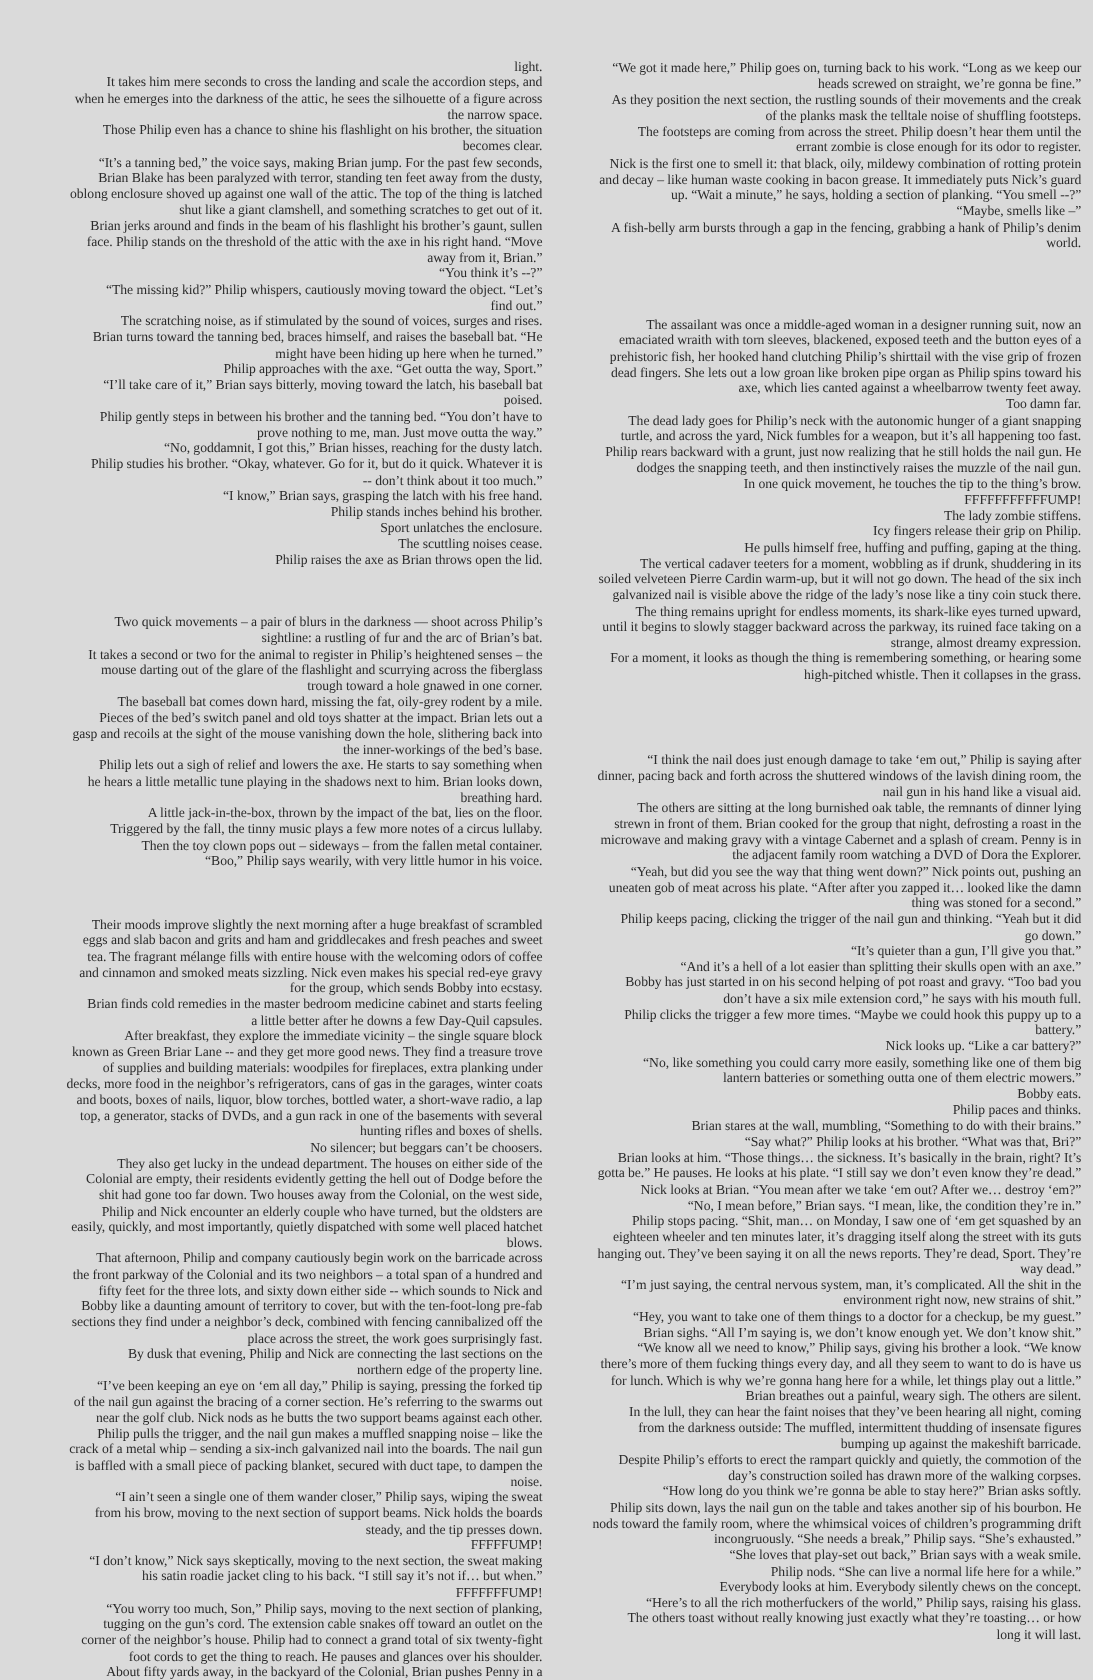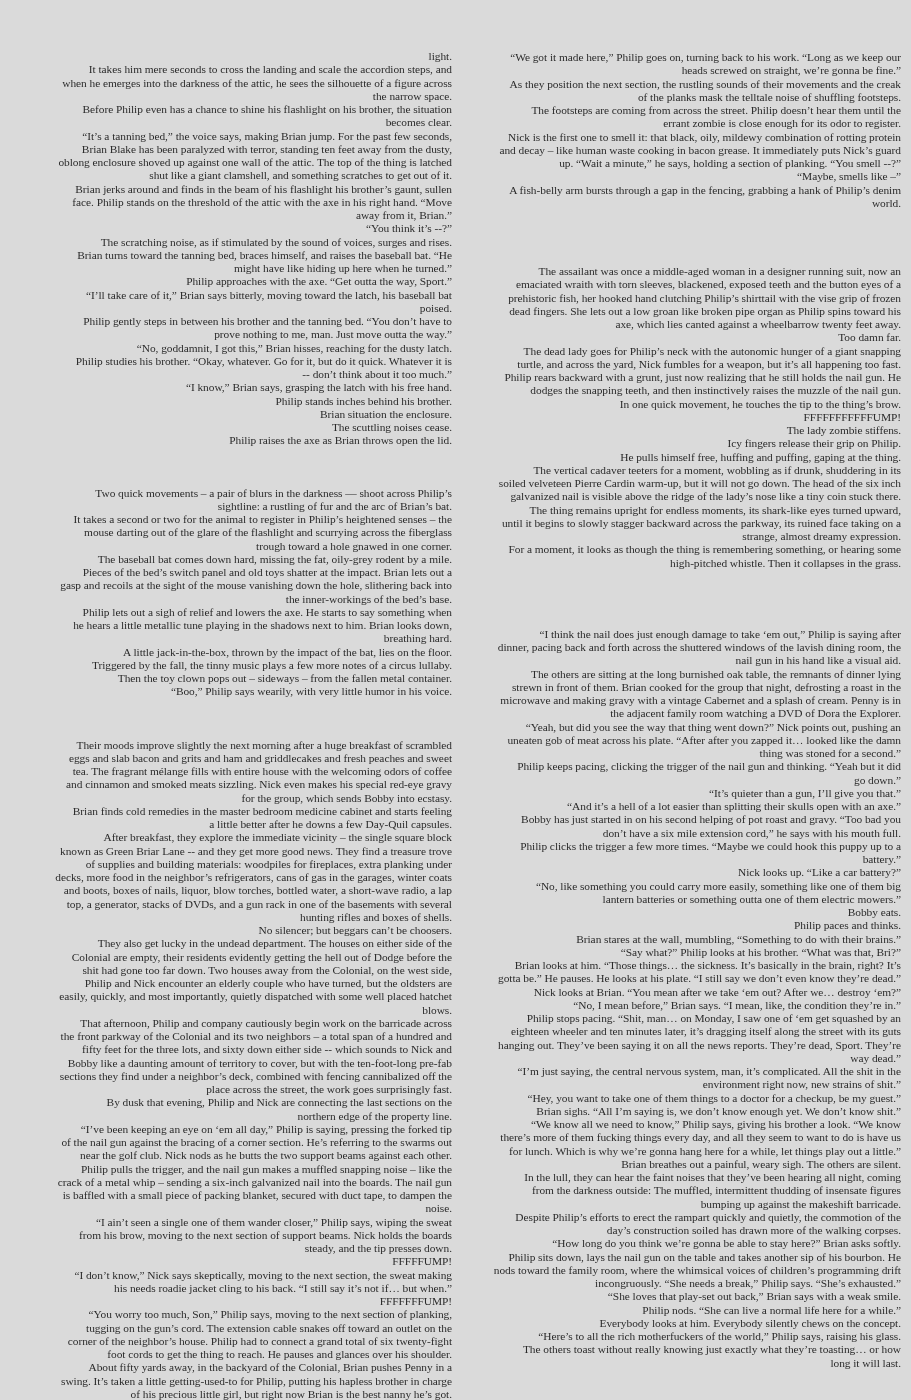--- a/index.html
+++ b/index.html
@@ -44,34 +44,35 @@
   .gap-right-2 { height: 58px; }
 </style>
 </head>
 <body>
 
 <div class="page">
   <div class="column col-left">
     <div class="section">
         <p class="para noindent">light.</p>
         <p class="para">It takes him mere seconds to cross the landing and scale the accordion steps, and when he emerges into the darkness of the attic, he sees the silhouette of a figure across the narrow space.</p>
-        <p class="para">Before Philip even has a chance to shine his flashlight on his brother, the situation becomes clear.</p>
+        <p class="para">Those Philip even has a chance to shine his flashlight on his brother, the situation becomes clear.</p>
         <p class="para">“It’s a tanning bed,” the voice says, making Brian jump. For the past few seconds, Brian Blake has been paralyzed with terror, standing ten feet away from the dusty, oblong enclosure shoved up against one wall of the attic. The top of the thing is latched shut like a giant clamshell, and something scratches to get out of it.</p>
         <p class="para">Brian jerks around and finds in the beam of his flashlight his brother’s gaunt, sullen face. Philip stands on the threshold of the attic with the axe in his right hand. “Move away from it, Brian.”</p>
         <p class="para">“You think it’s --?”</p>
+        <p class="para">“The missing kid?” Philip whispers, cautiously moving toward the object. “Let’s find out.”</p>
         <p class="para">The scratching noise, as if stimulated by the sound of voices, surges and rises.</p>
-        <p class="para">Brian turns toward the tanning bed, braces himself, and raises the baseball bat. “He might have like hiding up here when he turned.”</p>
+        <p class="para">Brian turns toward the tanning bed, braces himself, and raises the baseball bat. “He might have been hiding up here when he turned.”</p>
         <p class="para">Philip approaches with the axe. “Get outta the way, Sport.”</p>
         <p class="para">“I’ll take care of it,” Brian says bitterly, moving toward the latch, his baseball bat poised.</p>
         <p class="para">Philip gently steps in between his brother and the tanning bed. “You don’t have to prove nothing to me, man. Just move outta the way.”</p>
         <p class="para">“No, goddamnit, I got this,” Brian hisses, reaching for the dusty latch.</p>
         <p class="para">Philip studies his brother. “Okay, whatever. Go for it, but do it quick. Whatever it is -- don’t think about it too much.”</p>
         <p class="para">“I know,” Brian says, grasping the latch with his free hand.</p>
         <p class="para">Philip stands inches behind his brother.</p>
-        <p class="para">Brian situation the enclosure.</p>
+        <p class="para">Sport unlatches the enclosure.</p>
         <p class="para">The scuttling noises cease.</p>
         <p class="para">Philip raises the axe as Brian throws open the lid.</p>
       </div>
     <div class="gap-left-1"></div>
     <div class="section">
         <p class="para">Two quick movements – a pair of blurs in the darkness — shoot across Philip’s sightline: a rustling of fur and the arc of Brian’s bat.</p>
         <p class="para">It takes a second or two for the animal to register in Philip’s heightened senses – the mouse darting out of the glare of the flashlight and scurrying across the fiberglass trough toward a hole gnawed in one corner.</p>
         <p class="para">The baseball bat comes down hard, missing the fat, oily-grey rodent by a mile.</p>
         <p class="para">Pieces of the bed’s switch panel and old toys shatter at the impact. Brian lets out a gasp and recoils at the sight of the mouse vanishing down the hole, slithering back into the inner-workings of the bed’s base.</p>
         <p class="para">Philip lets out a sigh of relief and lowers the axe. He starts to say something when he hears a little metallic tune playing in the shadows next to him. Brian looks down, breathing hard.</p>
@@ -86,21 +87,21 @@
         <p class="para">Brian finds cold remedies in the master bedroom medicine cabinet and starts feeling a little better after he downs a few Day-Quil capsules.</p>
         <p class="para">After breakfast, they explore the immediate vicinity – the single square block known as Green Briar Lane -- and they get more good news. They find a treasure trove of supplies and building materials: woodpiles for fireplaces, extra planking under decks, more food in the neighbor’s refrigerators, cans of gas in the garages, winter coats and boots, boxes of nails, liquor, blow torches, bottled water, a short-wave radio, a lap top, a generator, stacks of DVDs, and a gun rack in one of the basements with several hunting rifles and boxes of shells.</p>
         <p class="para">No silencer; but beggars can’t be choosers.</p>
         <p class="para">They also get lucky in the undead department. The houses on either side of the Colonial are empty, their residents evidently getting the hell out of Dodge before the shit had gone too far down. Two houses away from the Colonial, on the west side, Philip and Nick encounter an elderly couple who have turned, but the oldsters are easily, quickly, and most importantly, quietly dispatched with some well placed hatchet blows.</p>
         <p class="para">That afternoon, Philip and company cautiously begin work on the barricade across the front parkway of the Colonial and its two neighbors – a total span of a hundred and fifty feet for the three lots, and sixty down either side -- which sounds to Nick and Bobby like a daunting amount of territory to cover, but with the ten-foot-long pre-fab sections they find under a neighbor’s deck, combined with fencing cannibalized off the place across the street, the work goes surprisingly fast.</p>
         <p class="para">By dusk that evening, Philip and Nick are connecting the last sections on the northern edge of the property line.</p>
         <p class="para">“I’ve been keeping an eye on ‘em all day,” Philip is saying, pressing the forked tip of the nail gun against the bracing of a corner section. He’s referring to the swarms out near the golf club. Nick nods as he butts the two support beams against each other.</p>
         <p class="para">Philip pulls the trigger, and the nail gun makes a muffled snapping noise – like the crack of a metal whip – sending a six-inch galvanized nail into the boards. The nail gun is baffled with a small piece of packing blanket, secured with duct tape, to dampen the noise.</p>
         <p class="para">“I ain’t seen a single one of them wander closer,” Philip says, wiping the sweat from his brow, moving to the next section of support beams. Nick holds the boards steady, and the tip presses down.</p>
         <p class="para">FFFFFUMP!</p>
-        <p class="para">“I don’t know,” Nick says skeptically, moving to the next section, the sweat making his needs roadie jacket cling to his back. “I still say it’s not if… but when.”</p>
+        <p class="para">“I don’t know,” Nick says skeptically, moving to the next section, the sweat making his satin roadie jacket cling to his back. “I still say it’s not if… but when.”</p>
         <p class="para">FFFFFFFUMP!</p>
         <p class="para">“You worry too much, Son,” Philip says, moving to the next section of planking, tugging on the gun’s cord. The extension cable snakes off toward an outlet on the corner of the neighbor’s house. Philip had to connect a grand total of six twenty-fight foot cords to get the thing to reach. He pauses and glances over his shoulder.</p>
         <p class="para">About fifty yards away, in the backyard of the Colonial, Brian pushes Penny in a swing. It’s taken a little getting-used-to for Philip, putting his hapless brother in charge of his precious little girl, but right now Brian is the best nanny he’s got.</p>
       </div>
   </div>
 
   <div class="column col-right">
     <div class="section">
         <p class="para">“We got it made here,” Philip goes on, turning back to his work. “Long as we keep our heads screwed on straight, we’re gonna be fine.”</p>
         <p class="para">As they position the next section, the rustling sounds of their movements and the creak of the planks mask the telltale noise of shuffling footsteps.</p>

